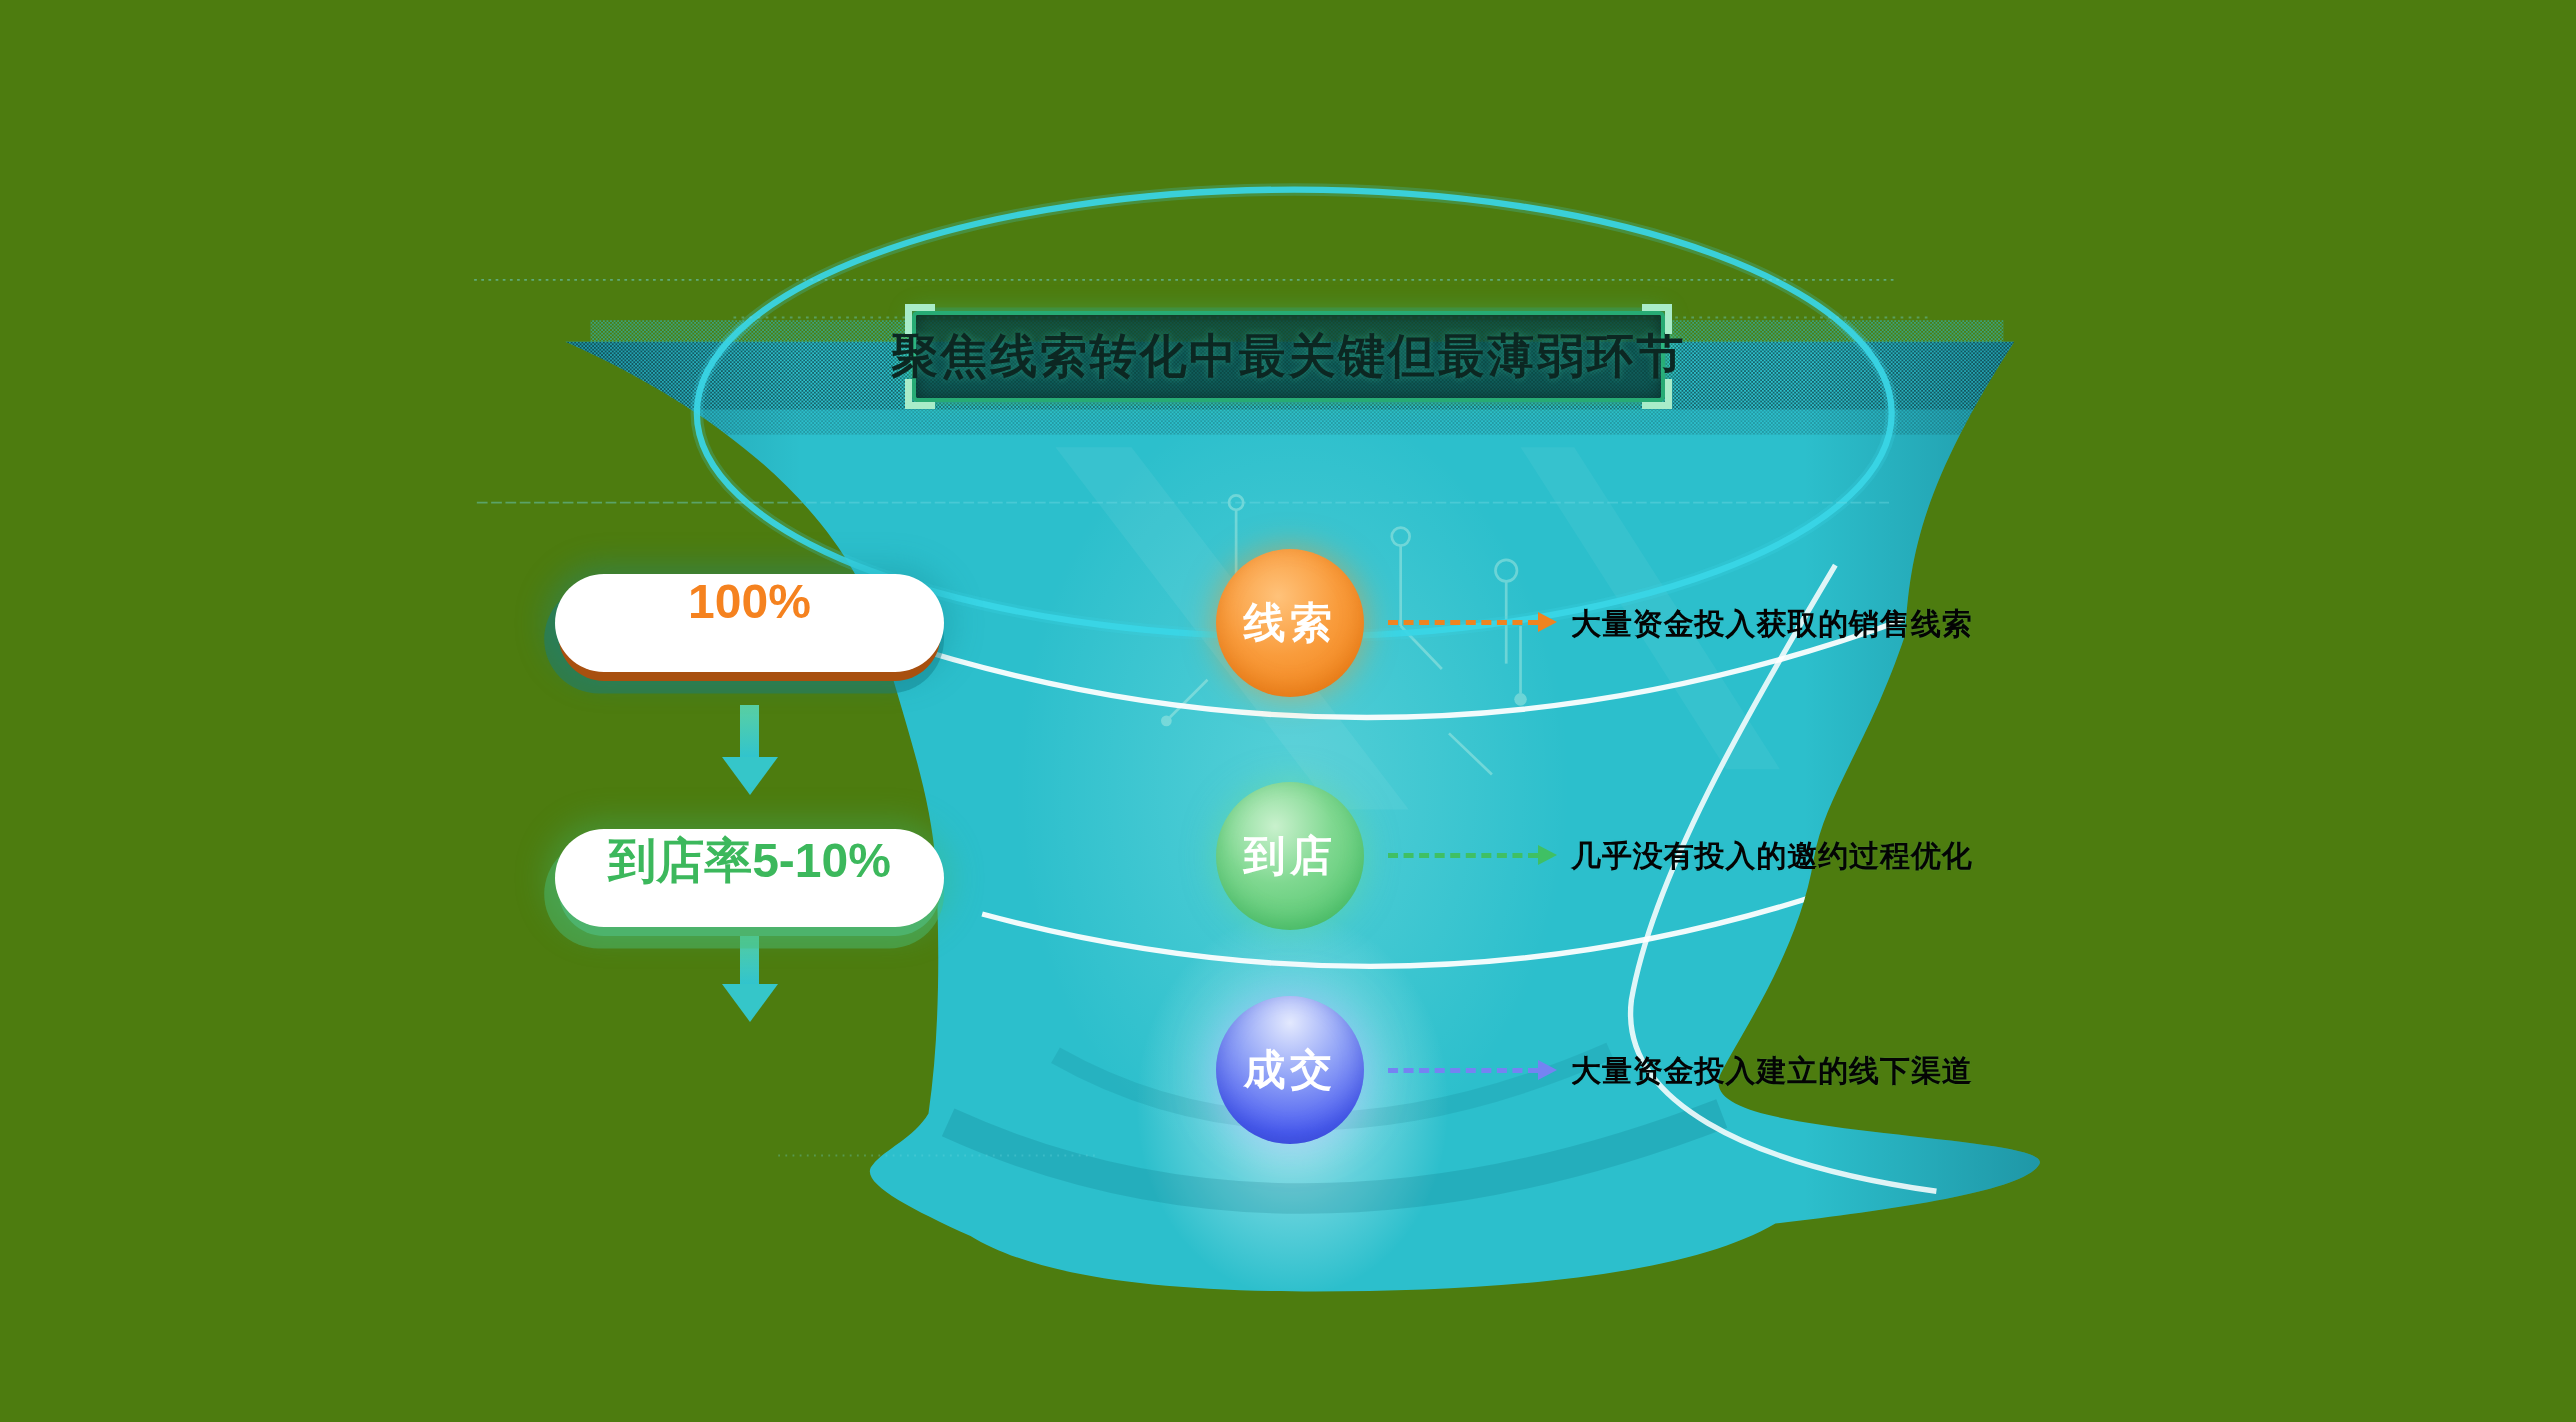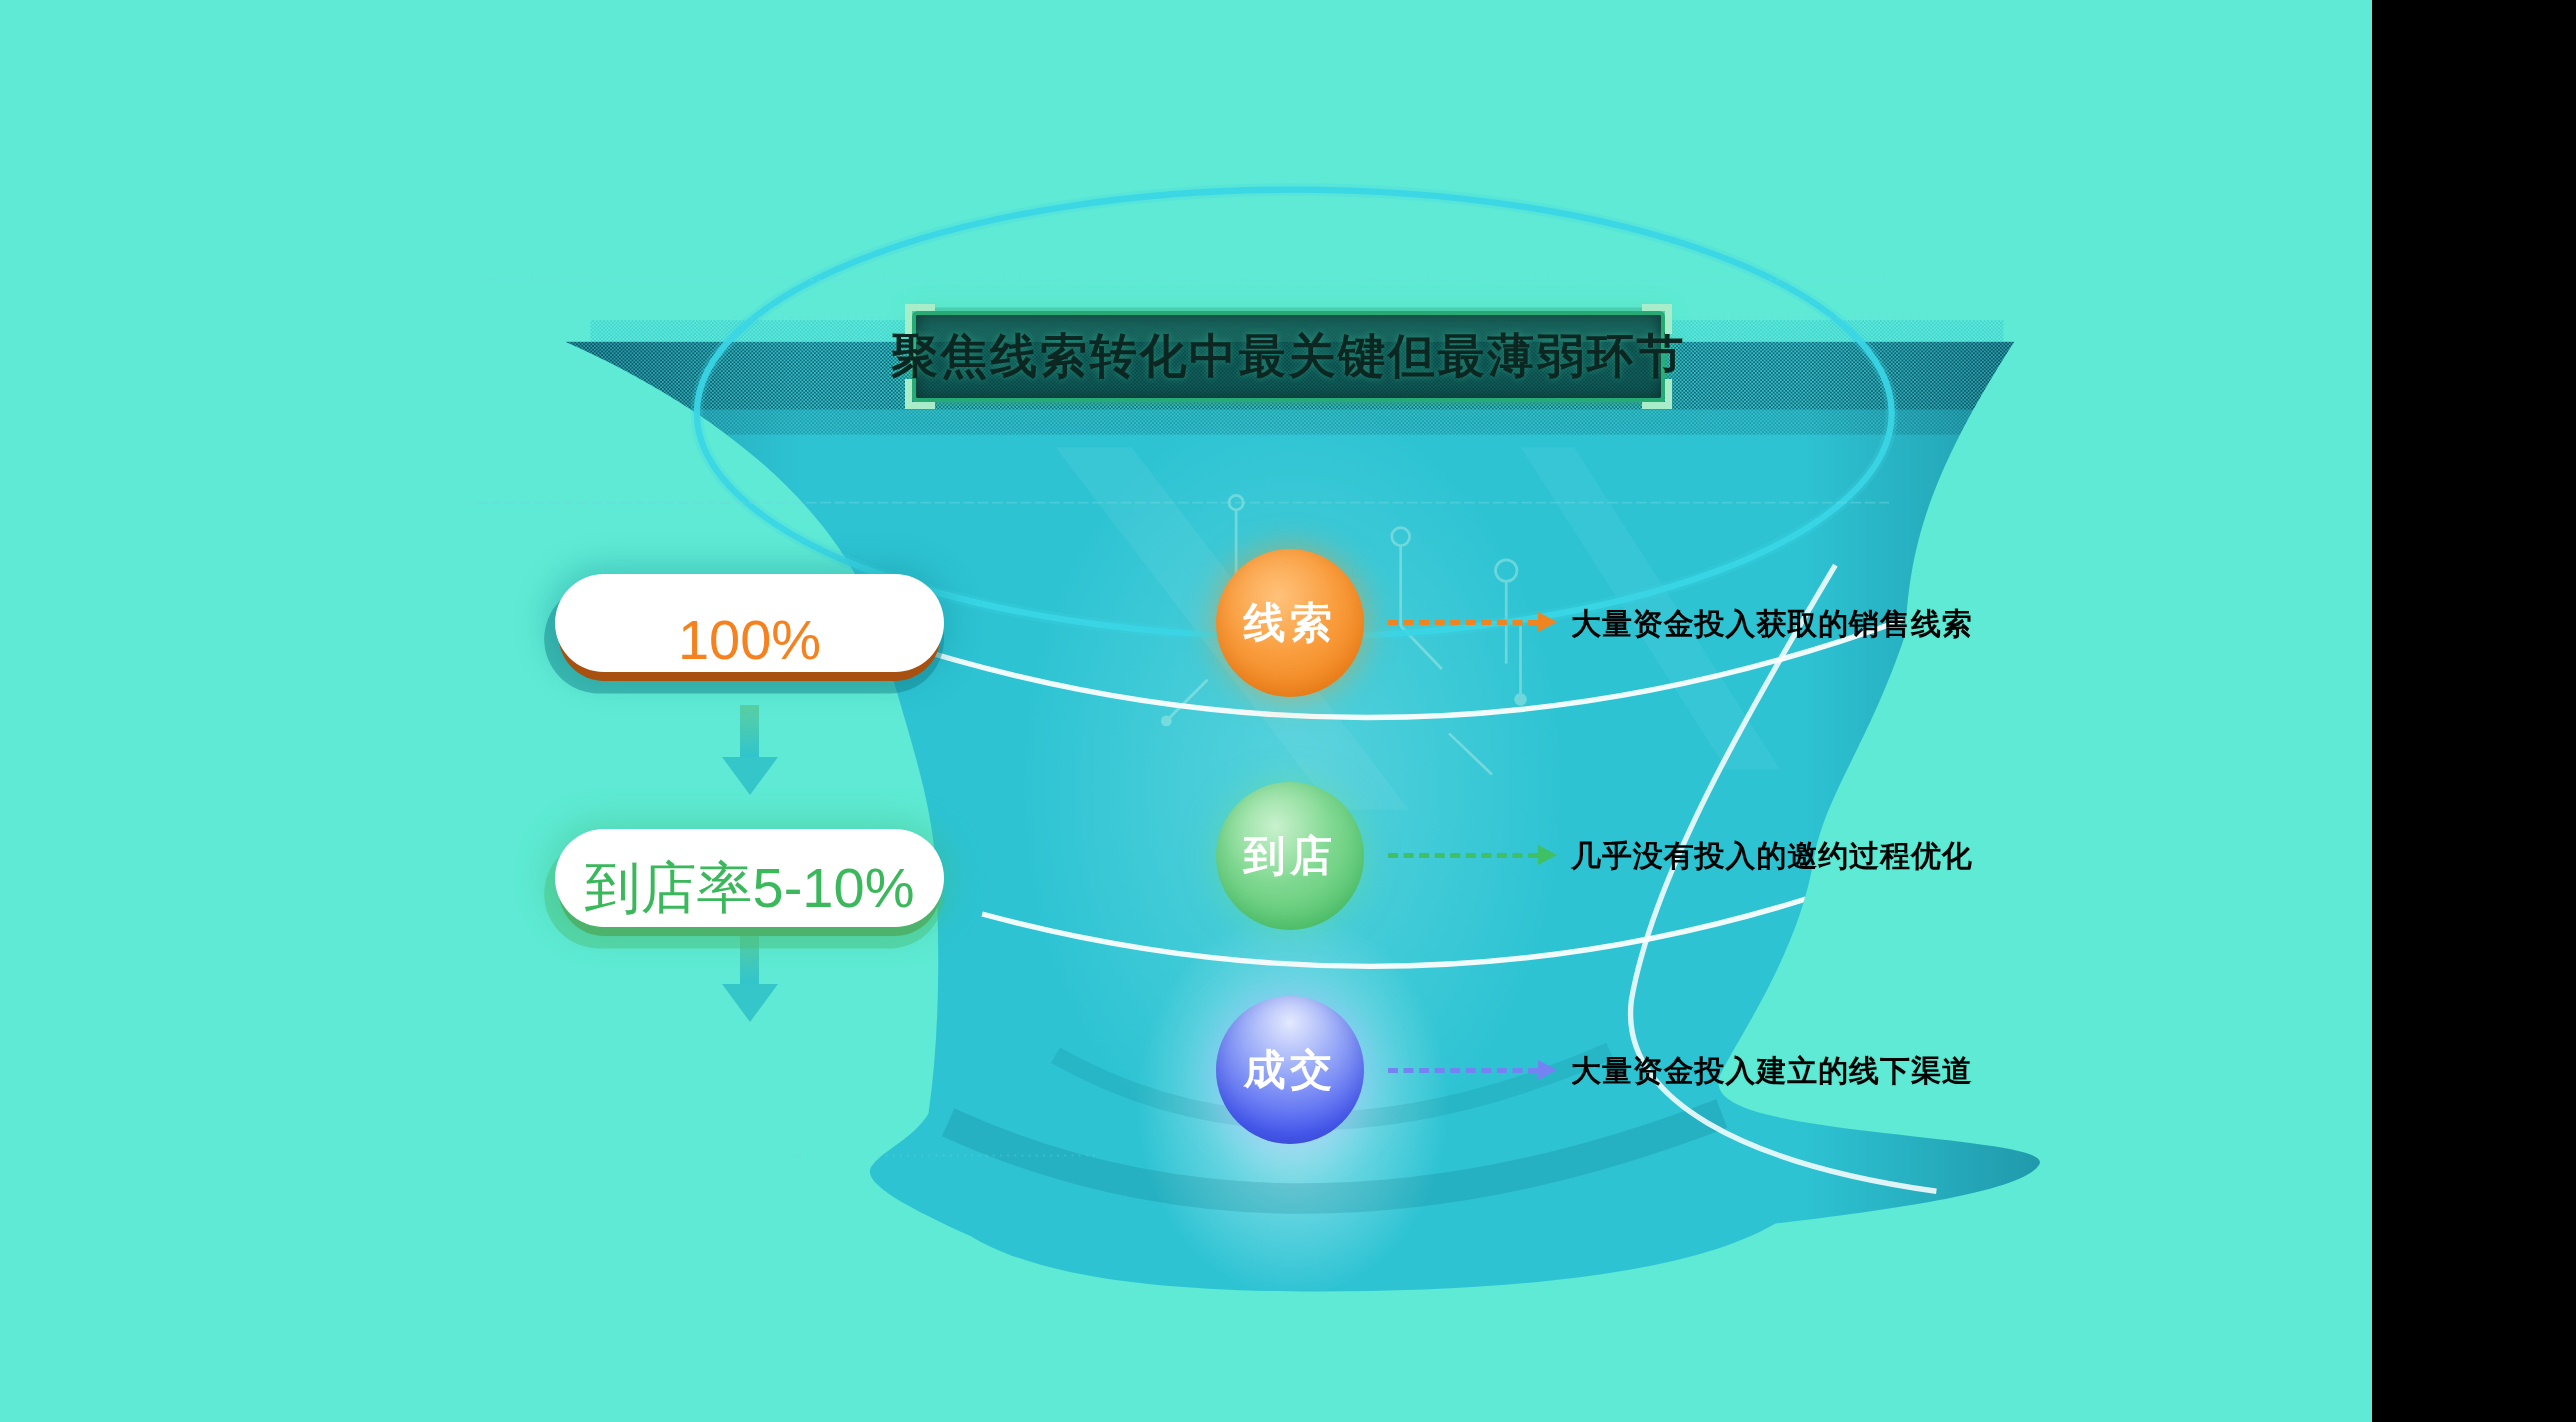--- a/index.html
+++ b/index.html
@@ -1,17 +1,17 @@
 <!DOCTYPE html>
 <html style="font-size:14.3px"><head>
 <meta charset="utf-8">
 <style>
   html,body{margin:0;padding:0;background:#000;}
   .canvas{
-    position:relative;width:2372px;height:1422px;background:#5eead4;overflow:hidden;
+    position:relative;width:2576px;height:1422px;background:#4d7c0f;overflow:hidden;
     font-family:"Liberation Sans","DejaVu Sans",sans-serif;
   }
   .funnel-svg{position:absolute;left:0;top:0;width:2576px;height:1422px;}
 
   
   .title-box{
     position:absolute;left:912px;top:311px;width:753px;height:91px;
     box-sizing:border-box;border:4.5px solid #27ab74;border-radius:5.4px;
     background:rgba(9,66,60,0.78);
     box-shadow:0 0 0 3.6px rgba(46,160,120,0.35),0 0 23px rgba(60,210,150,0.35),inset 0 0 16px rgba(10,40,36,0.8);
@@ -23,22 +23,22 @@
   .corner.bl{left:-10.7px;bottom:-10.7px;border-left-width:7.2px;border-bottom-width:7.2px;}
   .corner.br{right:-10.7px;bottom:-10.7px;border-right-width:7.2px;border-bottom-width:7.2px;}
   .title-text{
     font-size:47px;font-weight:700;color:#0c2722;letter-spacing:2.7px;white-space:nowrap;
     text-shadow:0 0 7.2px rgba(70,230,180,0.35);
   }
 
   
   .pill{
     position:absolute;left:555px;width:389px;height:98px;background:#ffffff;border-radius:52px;
-    display:flex;align-items:flex-end;justify-content:center;white-space:nowrap;
-    font-weight:400;font-size:56px;z-index:6;
+    display:flex;align-items:flex-start;justify-content:center;white-space:nowrap;
+    font-weight:700;font-size:48px;z-index:6;
   }
   .pill-1{top:574px;color:#f5821f;
     box-shadow:0 12.5px 0 -3.6px #a8500f,-5.4px 16px 0 5.4px rgba(17,124,136,0.45),0 0 30px 9px rgba(20,140,150,0.35);}
   .pill-2{top:801px;color:#3cb85c;
     box-shadow:0 12.5px 0 -3.6px #4db36c,-5.4px 16px 0 5.4px rgba(73,191,122,0.45),0 0 30px 9px rgba(60,185,120,0.35);margin-top:28px;}
   .pill-3{top:1025px;color:#4d7df2;
     box-shadow:0 12.5px 0 -3.6px #7b9af0,-5.4px 16px 0 5.4px rgba(70,150,215,0.45),0 0 30px 9px rgba(80,130,220,0.35);}
 
   
   .down-arrow{position:absolute;left:730px;width:39px;z-index:5;}

